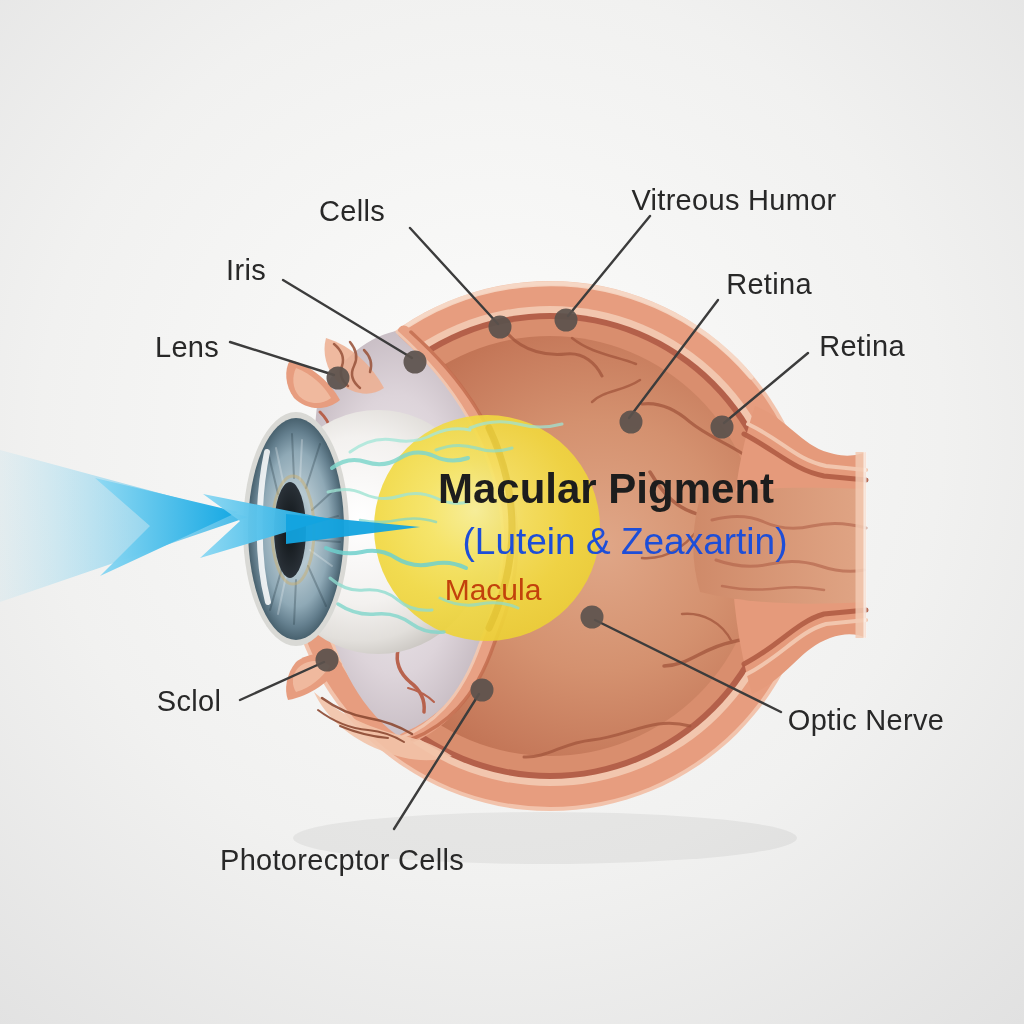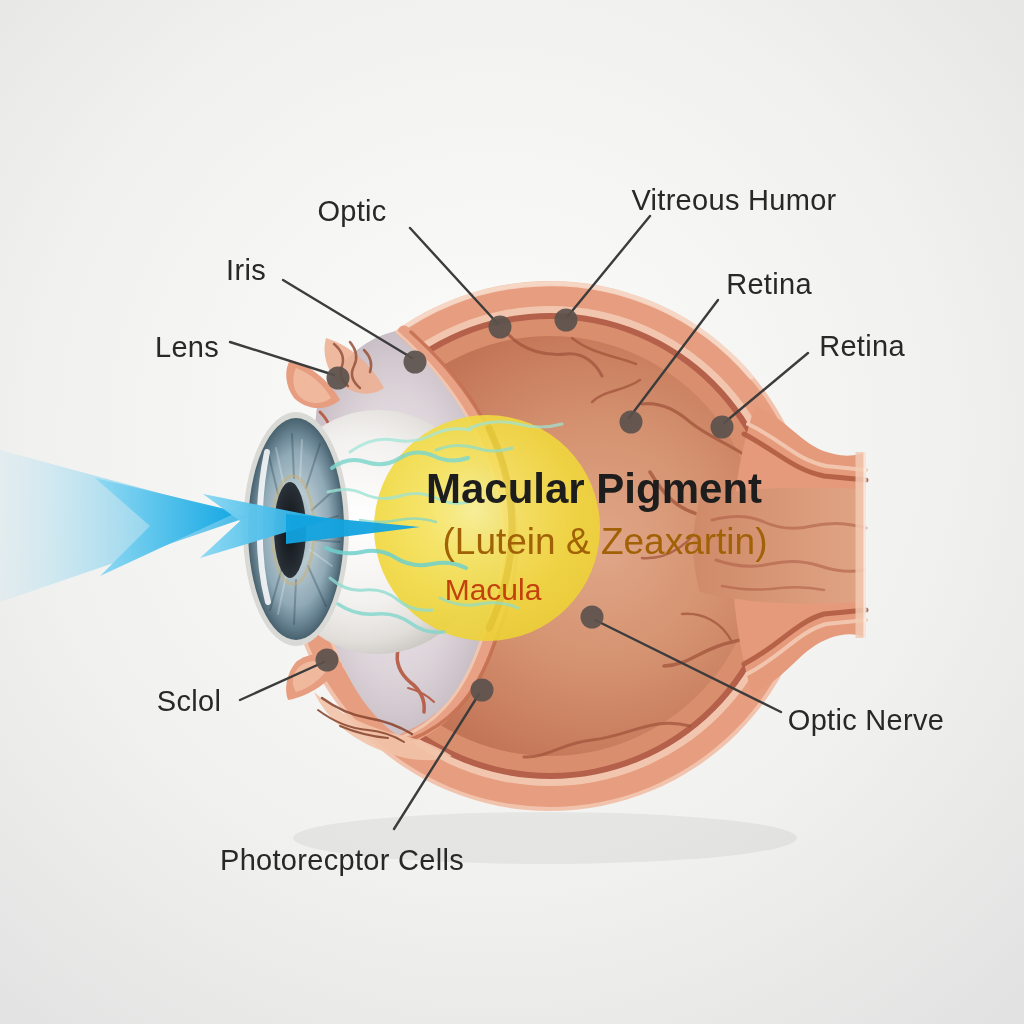--- a/index.html
+++ b/index.html
@@ -3,23 +3,23 @@
 <meta charset="utf-8">
 <style>
   html,body{margin:0;padding:0;background:#ededec;}
   #stage{position:relative;width:1024px;height:1024px;overflow:hidden;
          font-family:"Liberation Sans",sans-serif;}
   #art{position:absolute;left:0;top:0;}
   .label{position:absolute;transform:translate(-50%,-50%);
          font:500 29px/1.1 "Liberation Sans",sans-serif;color:#282828;
          white-space:nowrap;letter-spacing:.3px;}
   .center-title{position:absolute;transform:translate(-50%,-50%);
-         font:700 42px/1 "Liberation Sans",sans-serif;color:#1d1d1d;white-space:nowrap;}
+         font:700 42px/1 "Liberation Sans",sans-serif;color:#1d1d1d;white-space:nowrap;margin-left:12px;}
   .center-sub{position:absolute;transform:translate(-50%,-50%);
-         font:400 37px/1 "Liberation Sans",sans-serif;color:#a16207;white-space:nowrap;}
+         font:400 37px/1 "Liberation Sans",sans-serif;color:#1d4ed8;white-space:nowrap;margin-left:20px;}
   .center-caption{position:absolute;transform:translate(-50%,-50%);
          font:400 30px/1 "Liberation Sans",sans-serif;color:#c2410c;white-space:nowrap;}
 </style>
 </head>
 <body>
 
 <div id="stage">
 
 <svg id="art" width="1024" height="1024" viewBox="0 0 1024 1024">
   <defs>
@@ -230,21 +230,21 @@
     <circle cx="415" cy="362" r="11.5"></circle>
     <circle cx="338" cy="378" r="11.5"></circle>
     <circle cx="631" cy="422" r="11.5"></circle>
     <circle cx="722" cy="427" r="11.5"></circle>
     <circle cx="327" cy="660" r="11.5"></circle>
     <circle cx="482" cy="690" r="11.5"></circle>
     <circle cx="592" cy="617" r="11.5"></circle>
   </g>
 </svg>
 
-<div class="label" style="left:352px;top:212px">Optic</div>
+<div class="label" style="left:352px;top:212px">Cells</div>
 <div class="label" style="left:734px;top:201px">Vitreous Humor</div>
 <div class="label" style="left:246px;top:271px">Iris</div>
 <div class="label" style="left:187px;top:348px">Lens</div>
 <div class="label" style="left:769px;top:285px">Retina</div>
 <div class="label" style="left:862px;top:347px">Retina</div>
 <div class="label" style="left:189px;top:702px">Sclol</div>
 <div class="label" style="left:342px;top:861px">Photorecptor Cells</div>
 <div class="label" style="left:866px;top:721px">Optic Nerve</div>
 
 <div class="center-title" style="left:594px;top:489px">Macular Pigment</div>

